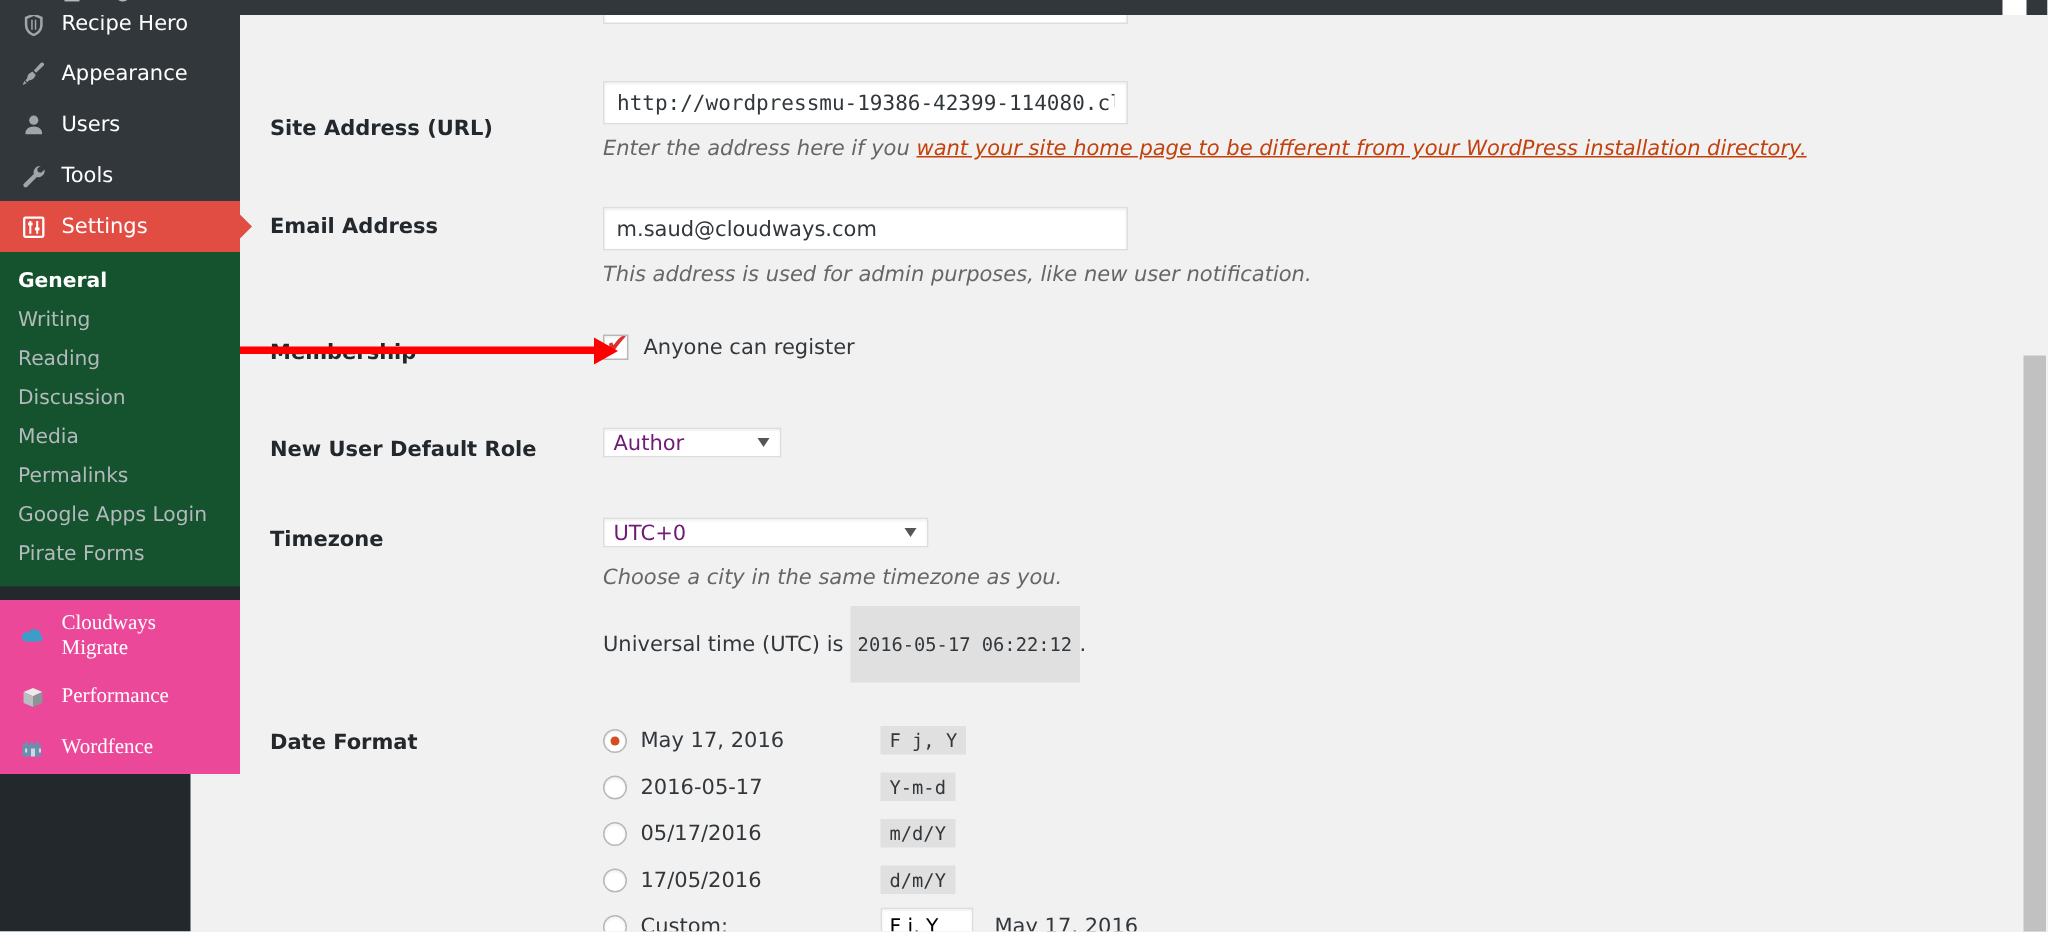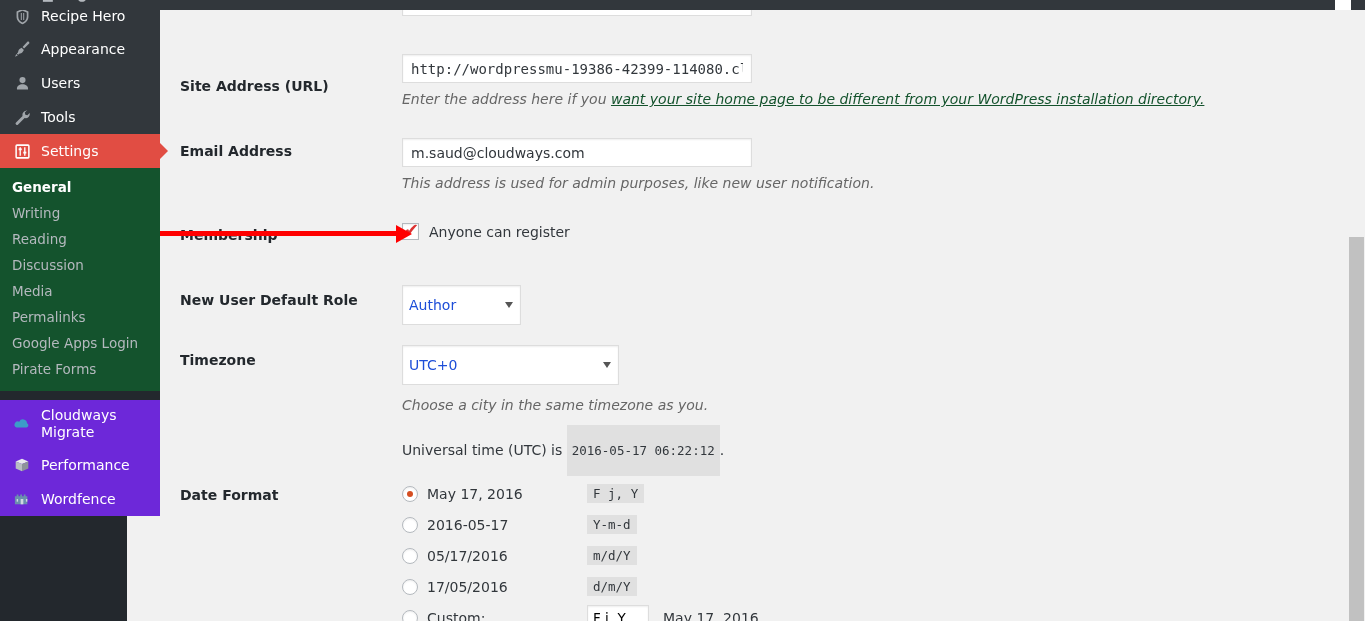--- a/index.html
+++ b/index.html
@@ -75,21 +75,21 @@
     display: block;
     padding: 5px 0 5px 12px;
     color: #b4b9be; font-size: 13.5px;
     cursor: pointer;
     white-space: nowrap;
   }
   .submenu .sub.current { color: #fff; font-weight: bold; }
 
   .menu-sep { height: 9px; background: #23282d; }
 
-  .menu-bottom { background: #6d28d9; }
+  .menu-bottom { background: #ec4899; font-family: Liberation Serif, serif; }
 
   
   .content {
     position: absolute; top: 10px; left: 160px;
     width: 1205px; height: 611px;
     background: #f1f1f1;
     overflow: hidden;
   }
 
   .form-table { position: relative; width: 100%; }
@@ -110,28 +110,28 @@
     background: #fff;
     box-shadow: inset 0 1px 2px rgba(0,0,0,.07);
     height: 29px;
     outline: none;
   }
   input.text.email { font-family: "DejaVu Sans", "Liberation Sans", sans-serif; }
   .desc {
     font-size: 14px; color: #666; font-style: italic;
     margin-top: 6px; line-height: 1.5;
   }
-  .desc a { color: #14532d; font-style: italic; text-decoration: underline; }
+  .desc a { color: #c2410c; font-style: italic; text-decoration: underline; }
 
   select.wp {
     font-family: "DejaVu Sans", "Liberation Sans", sans-serif;
-    font-size: 14px; color: #1d4ed8;
+    font-size: 14px; color: #701a75;
     border: 1px solid #ddd; background: #fff;
     box-shadow: inset 0 1px 2px rgba(0,0,0,.07);
-    height: 40px; padding: 2px 24px 2px 6px;
+    height: 20px; padding: 2px 24px 2px 6px;
     -webkit-appearance: none; -moz-appearance: none; appearance: none;
     outline: none;
   }
   .select-wrap { position: relative; display: inline-block; }
   .select-wrap .caret {
     position: absolute; right: 8px; top: 50%; margin-top: -3px;
     width: 0; height: 0;
     border-left: 4px solid transparent; border-right: 4px solid transparent;
     border-top: 6px solid #555;
     pointer-events: none;

